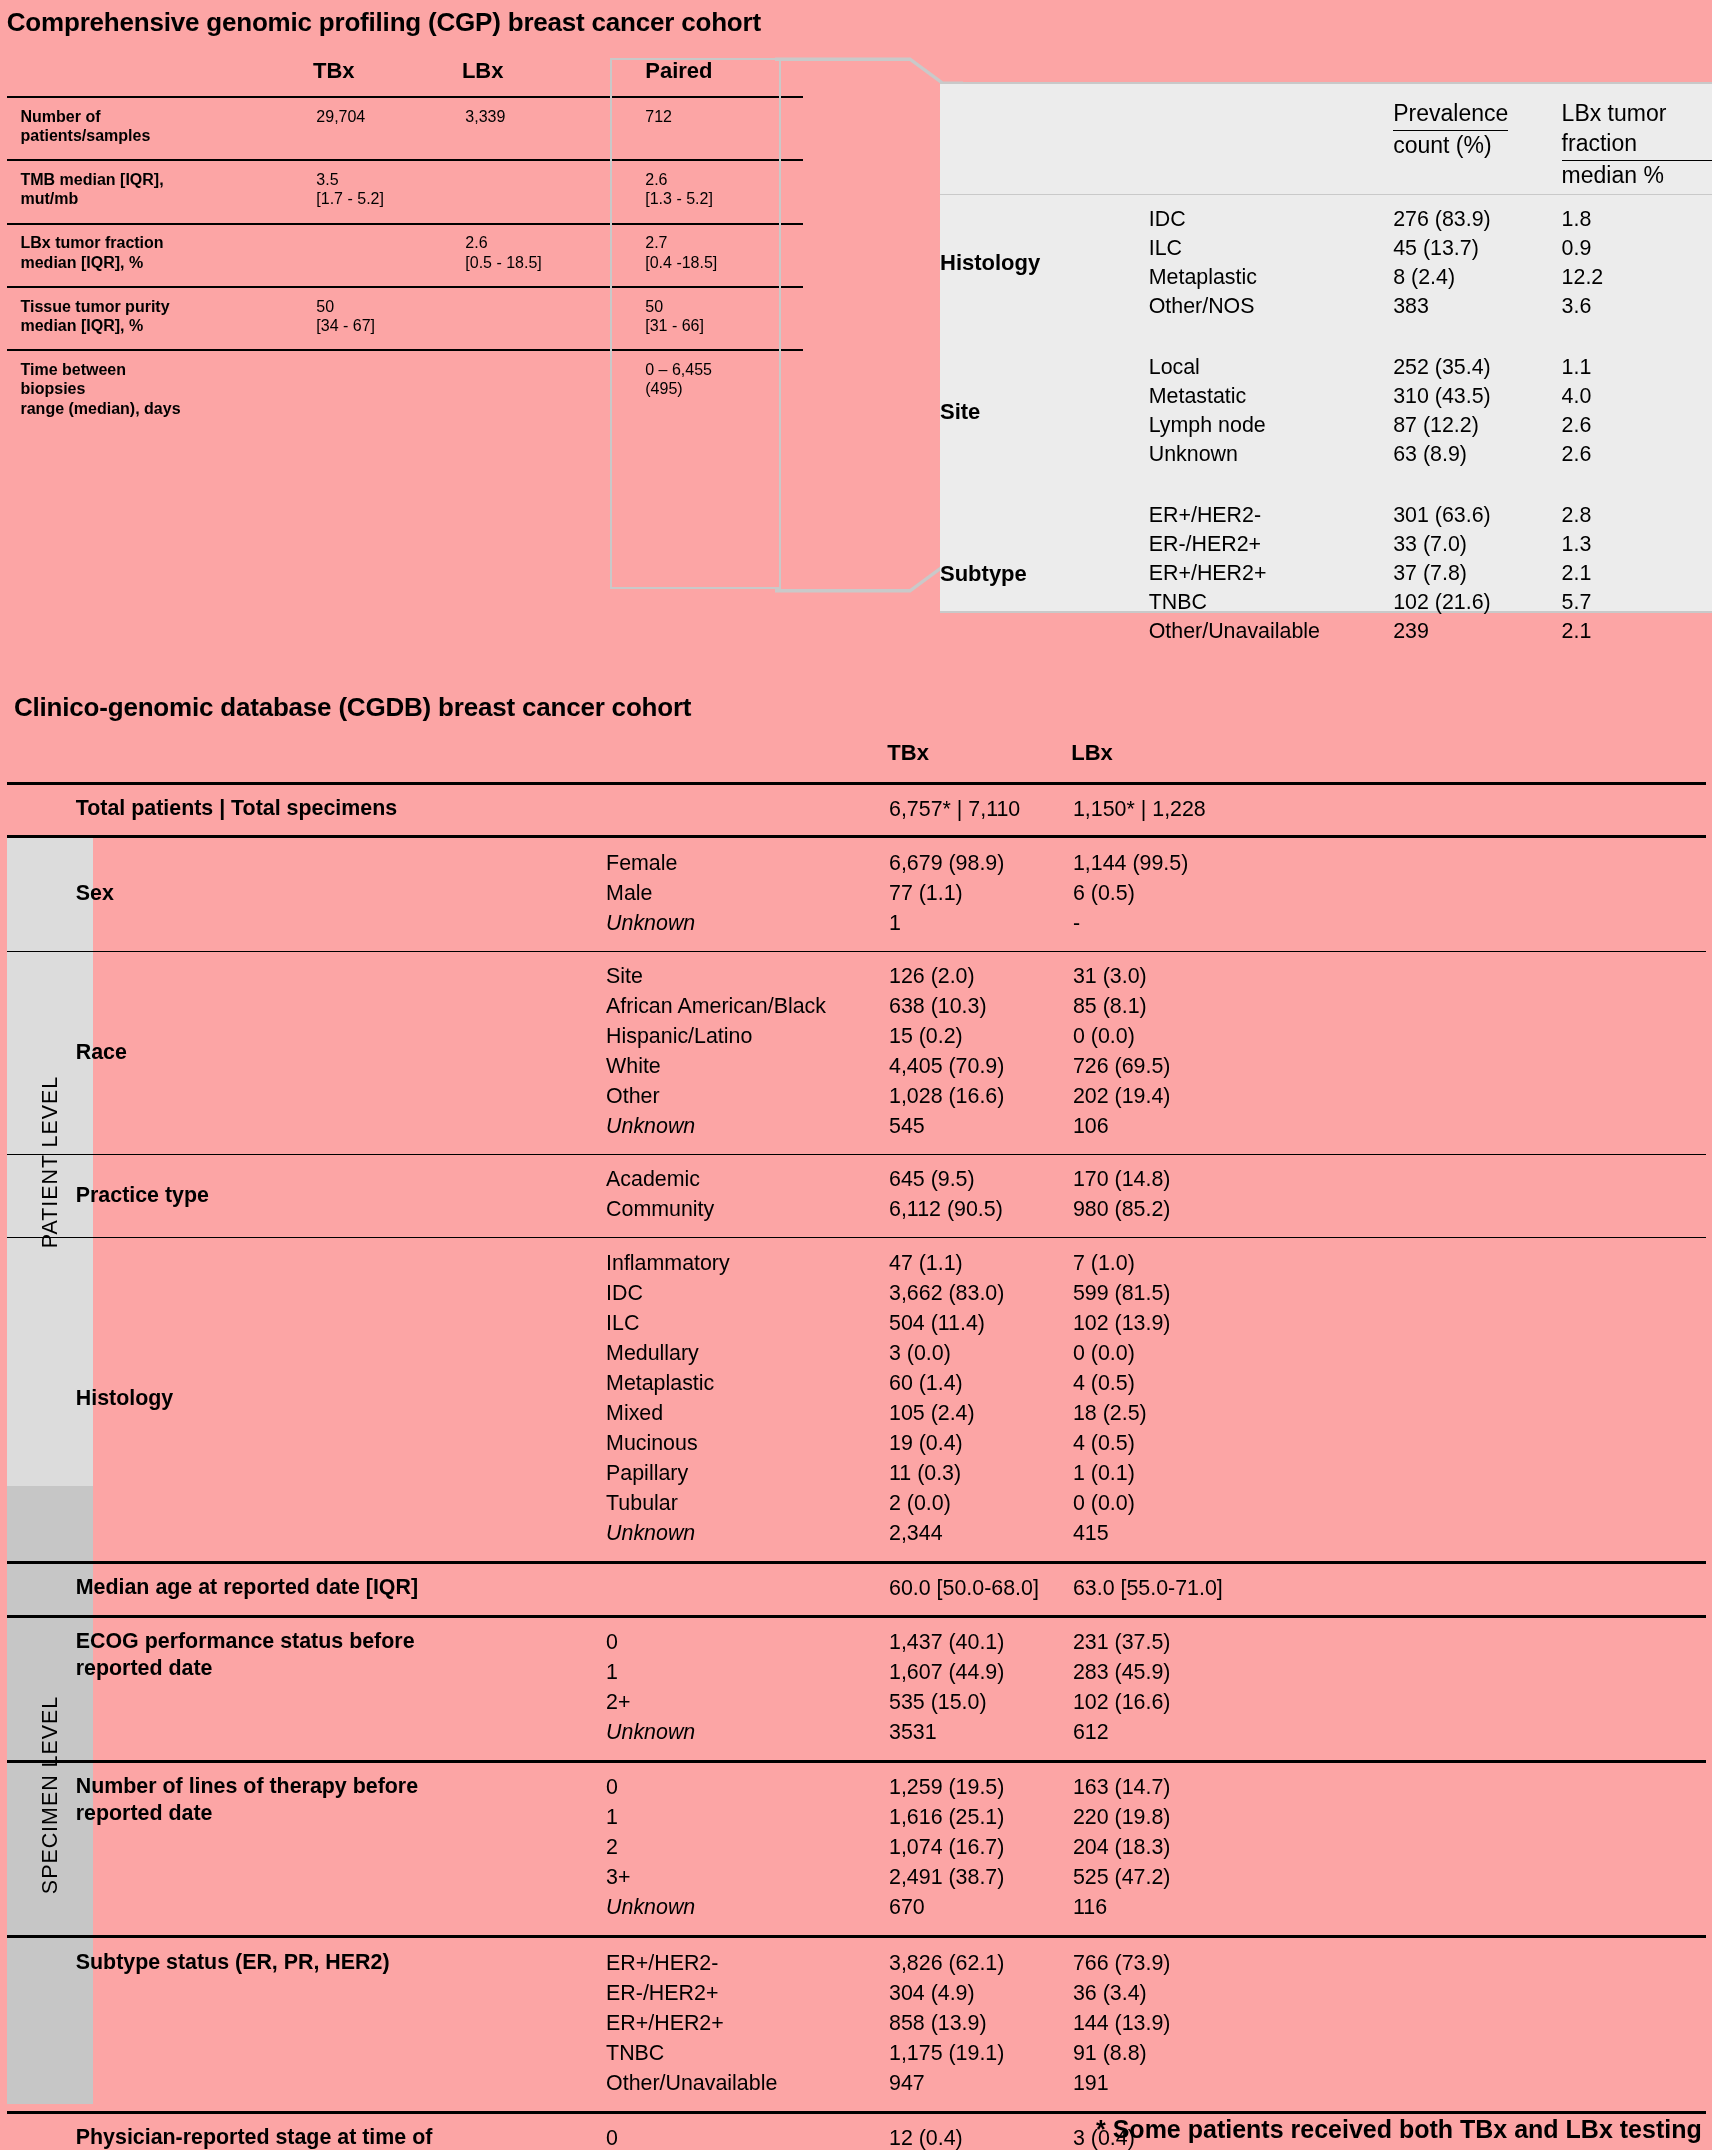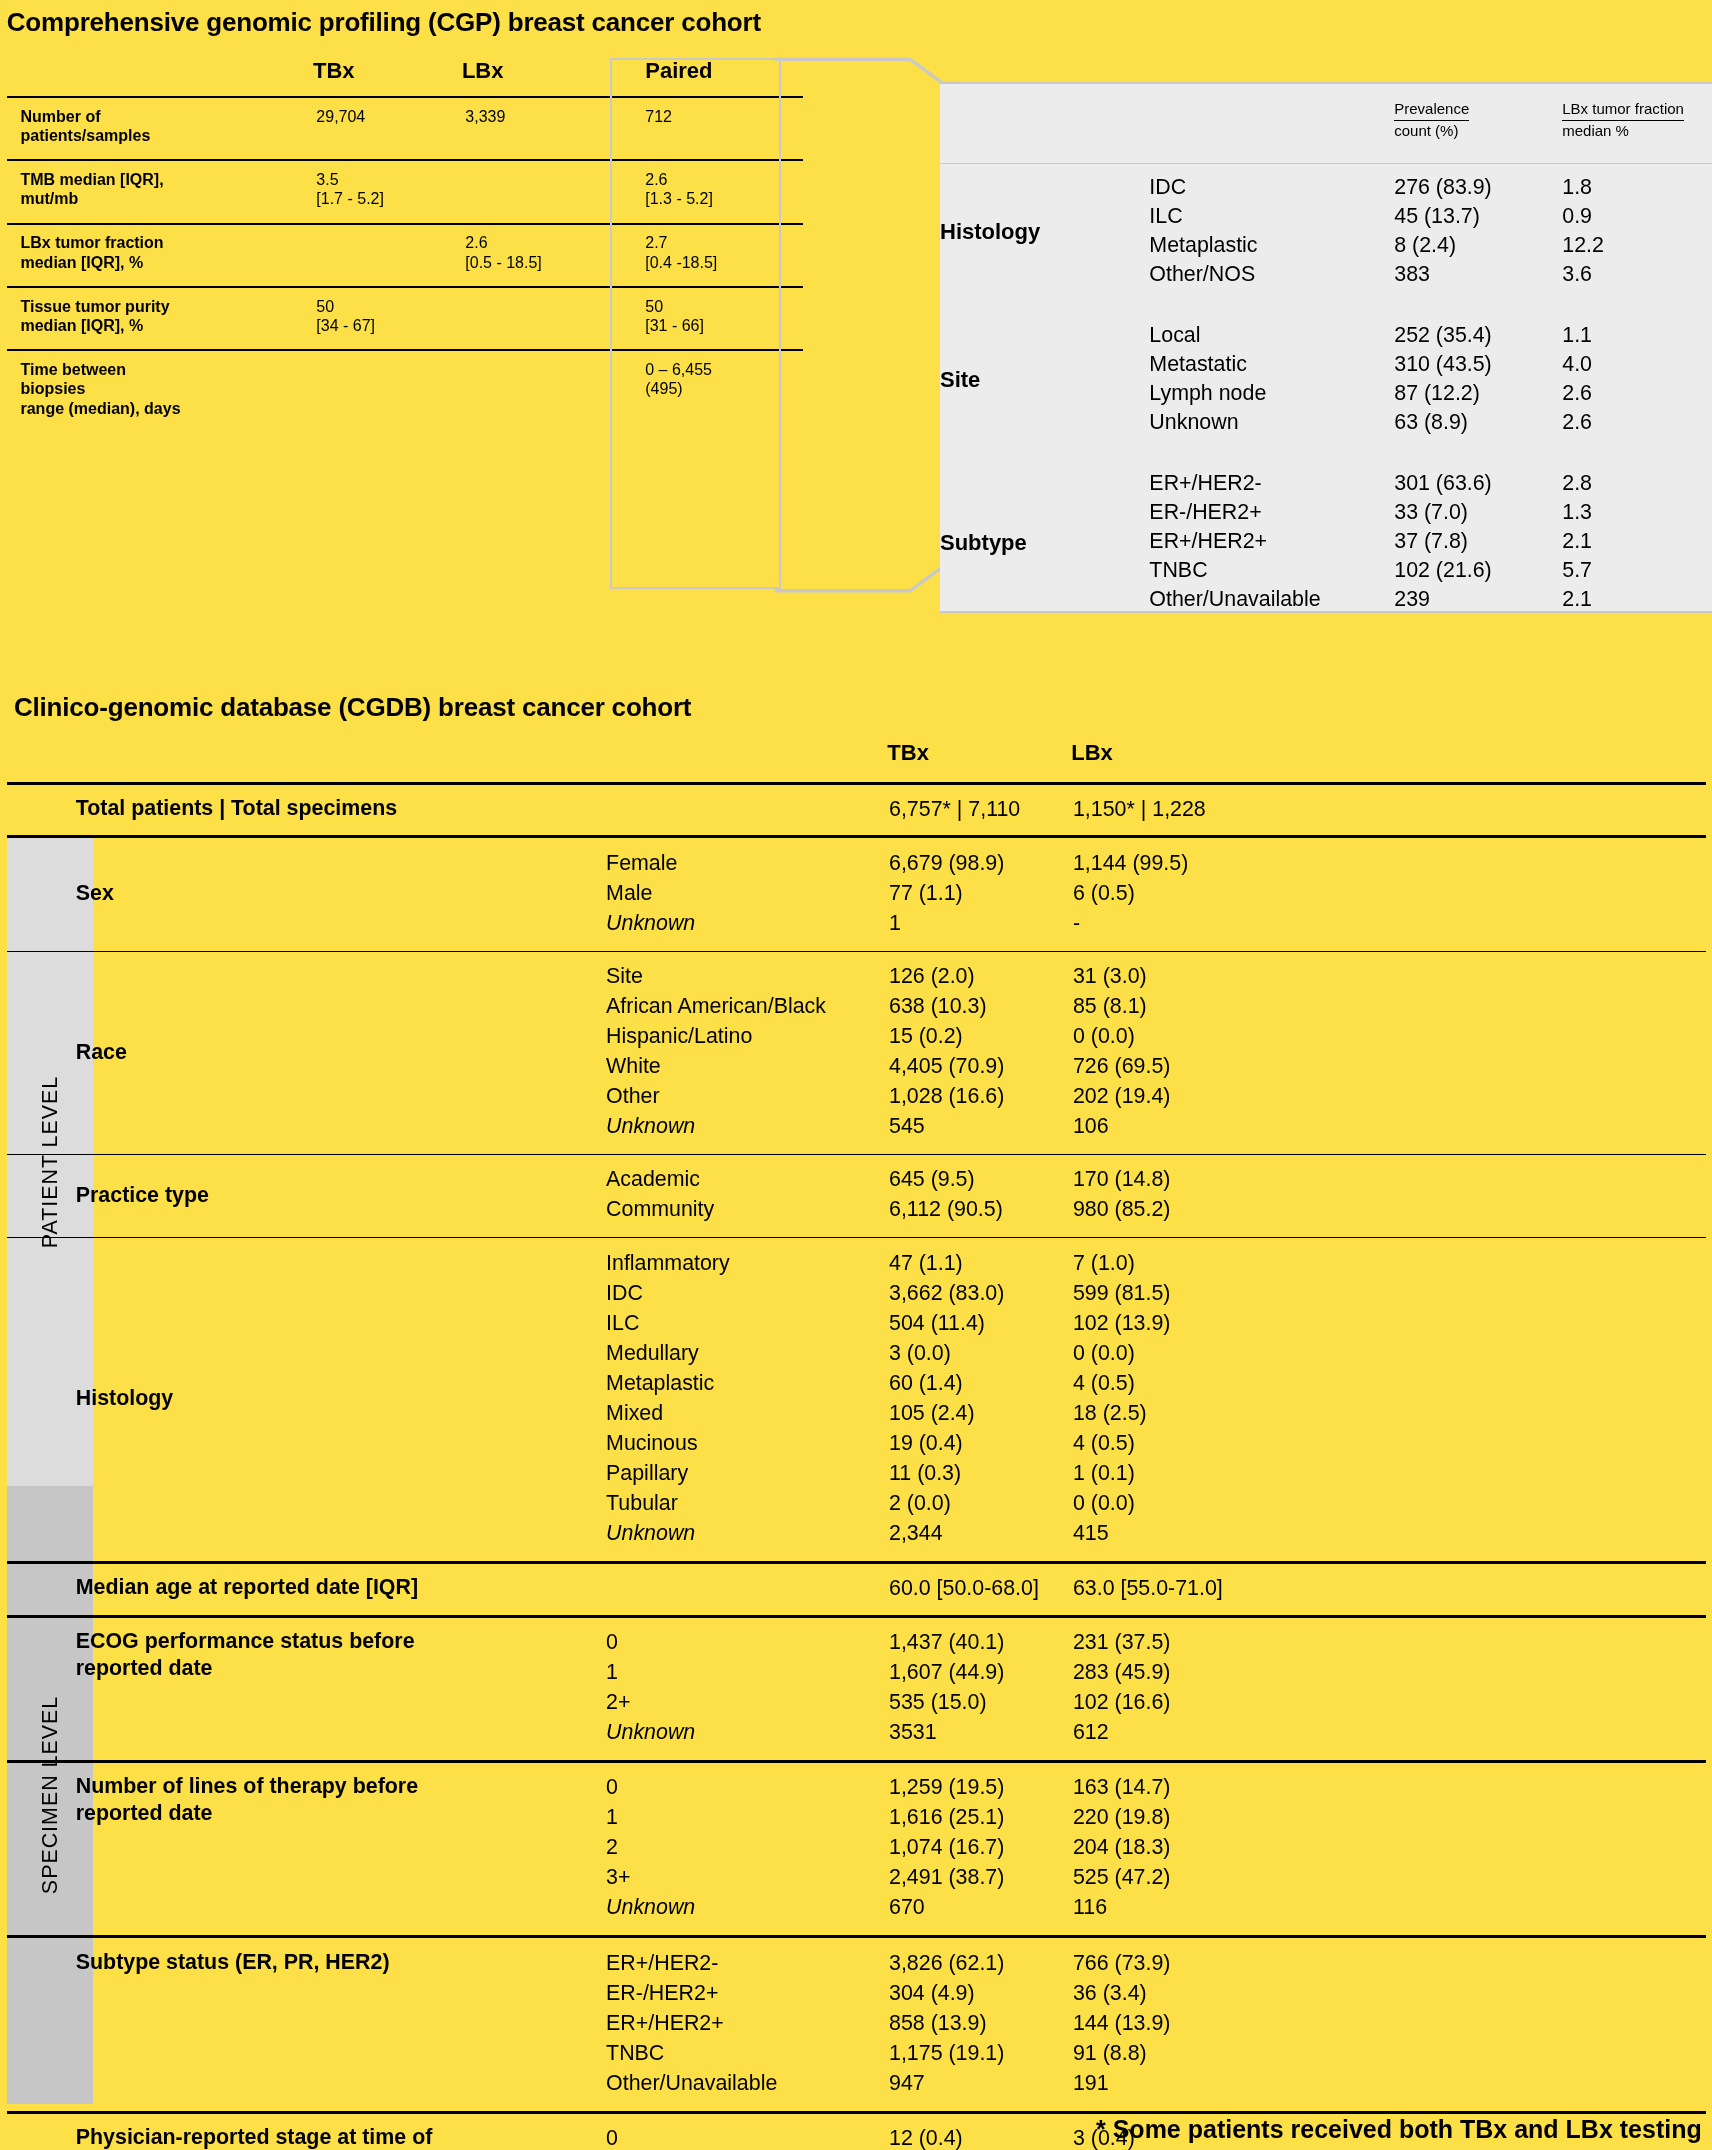--- a/index.html
+++ b/index.html
@@ -6,21 +6,21 @@
   html, body {
     margin: 0; padding: 0;
     background: #ffffff;
     font-family: "Liberation Sans", sans-serif;
     color: #000000;
   }
   .page {
     position: relative;
     width: 1712px;
     height: 2150px;
-    background: #fde047;
+    background: #fca5a5;
     overflow: hidden;
   }
   .it { font-style: italic; }
 
   
   .section-title {
     position: absolute;
     font-size: 26px;
     font-weight: bold;
     letter-spacing: -0.2px;
@@ -93,21 +93,21 @@
   }
   #panel table { border-collapse: collapse; width: 100%; }
   #panel td {
     padding: 0;
     vertical-align: top;
     font-size: 21.4px;
     line-height: 1.30;
     text-align: left;
   }
   #panel .p-hdr td {
-    font-size: 15px;
+    font-size: 23px;
     height: 79px;
     padding: 15.4px 0 3.4px 0;
     vertical-align: top;
   }
   #panel .p-hdr .u { border-bottom: 1.7px solid #000; display: inline-block; padding-bottom: 0.9px;}
   #panel .p-sep td { border-top: 1.7px solid #c9c9c9; height: 0; padding: 0; }
   #panel .grp {
     font-weight: bold;
     width: 184px;
     padding-left: 41px;

